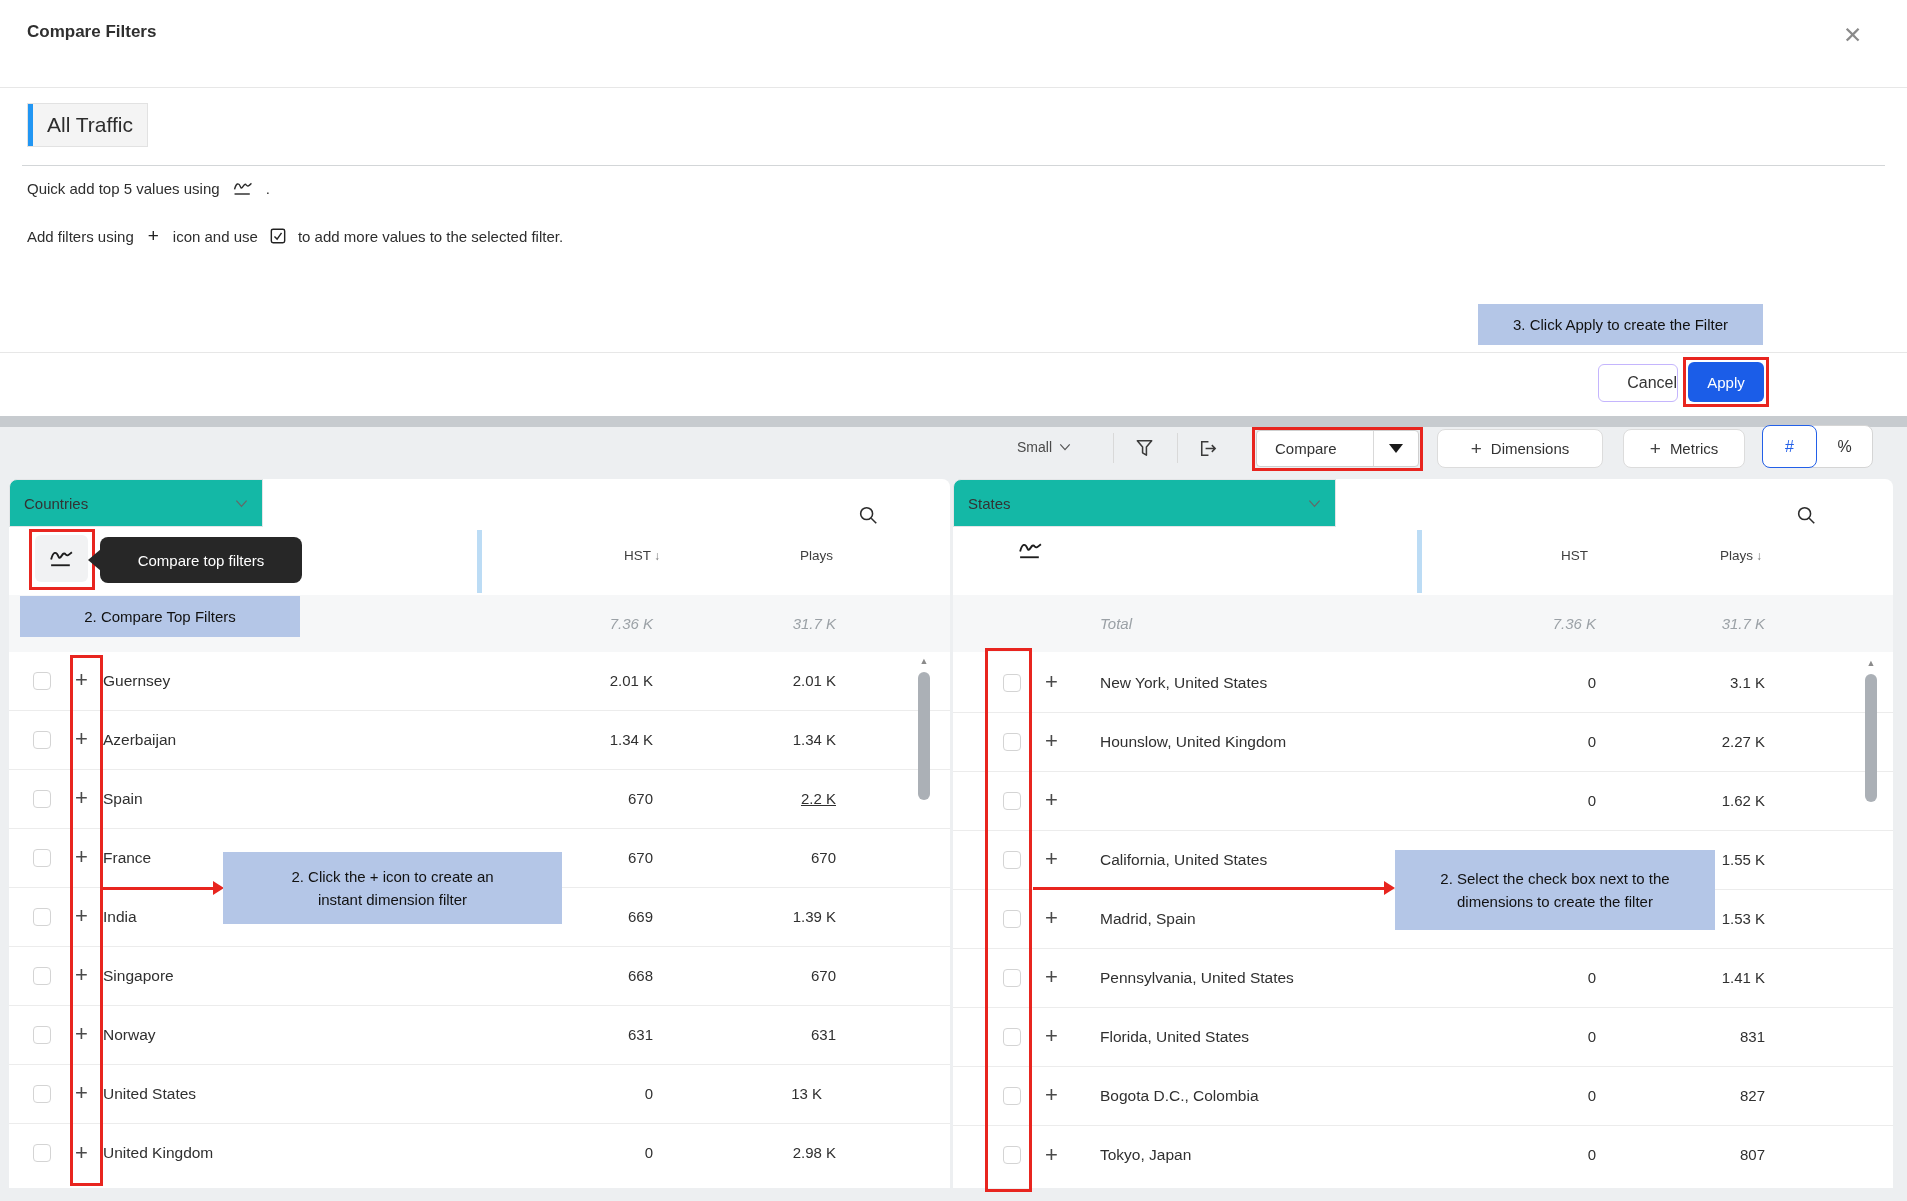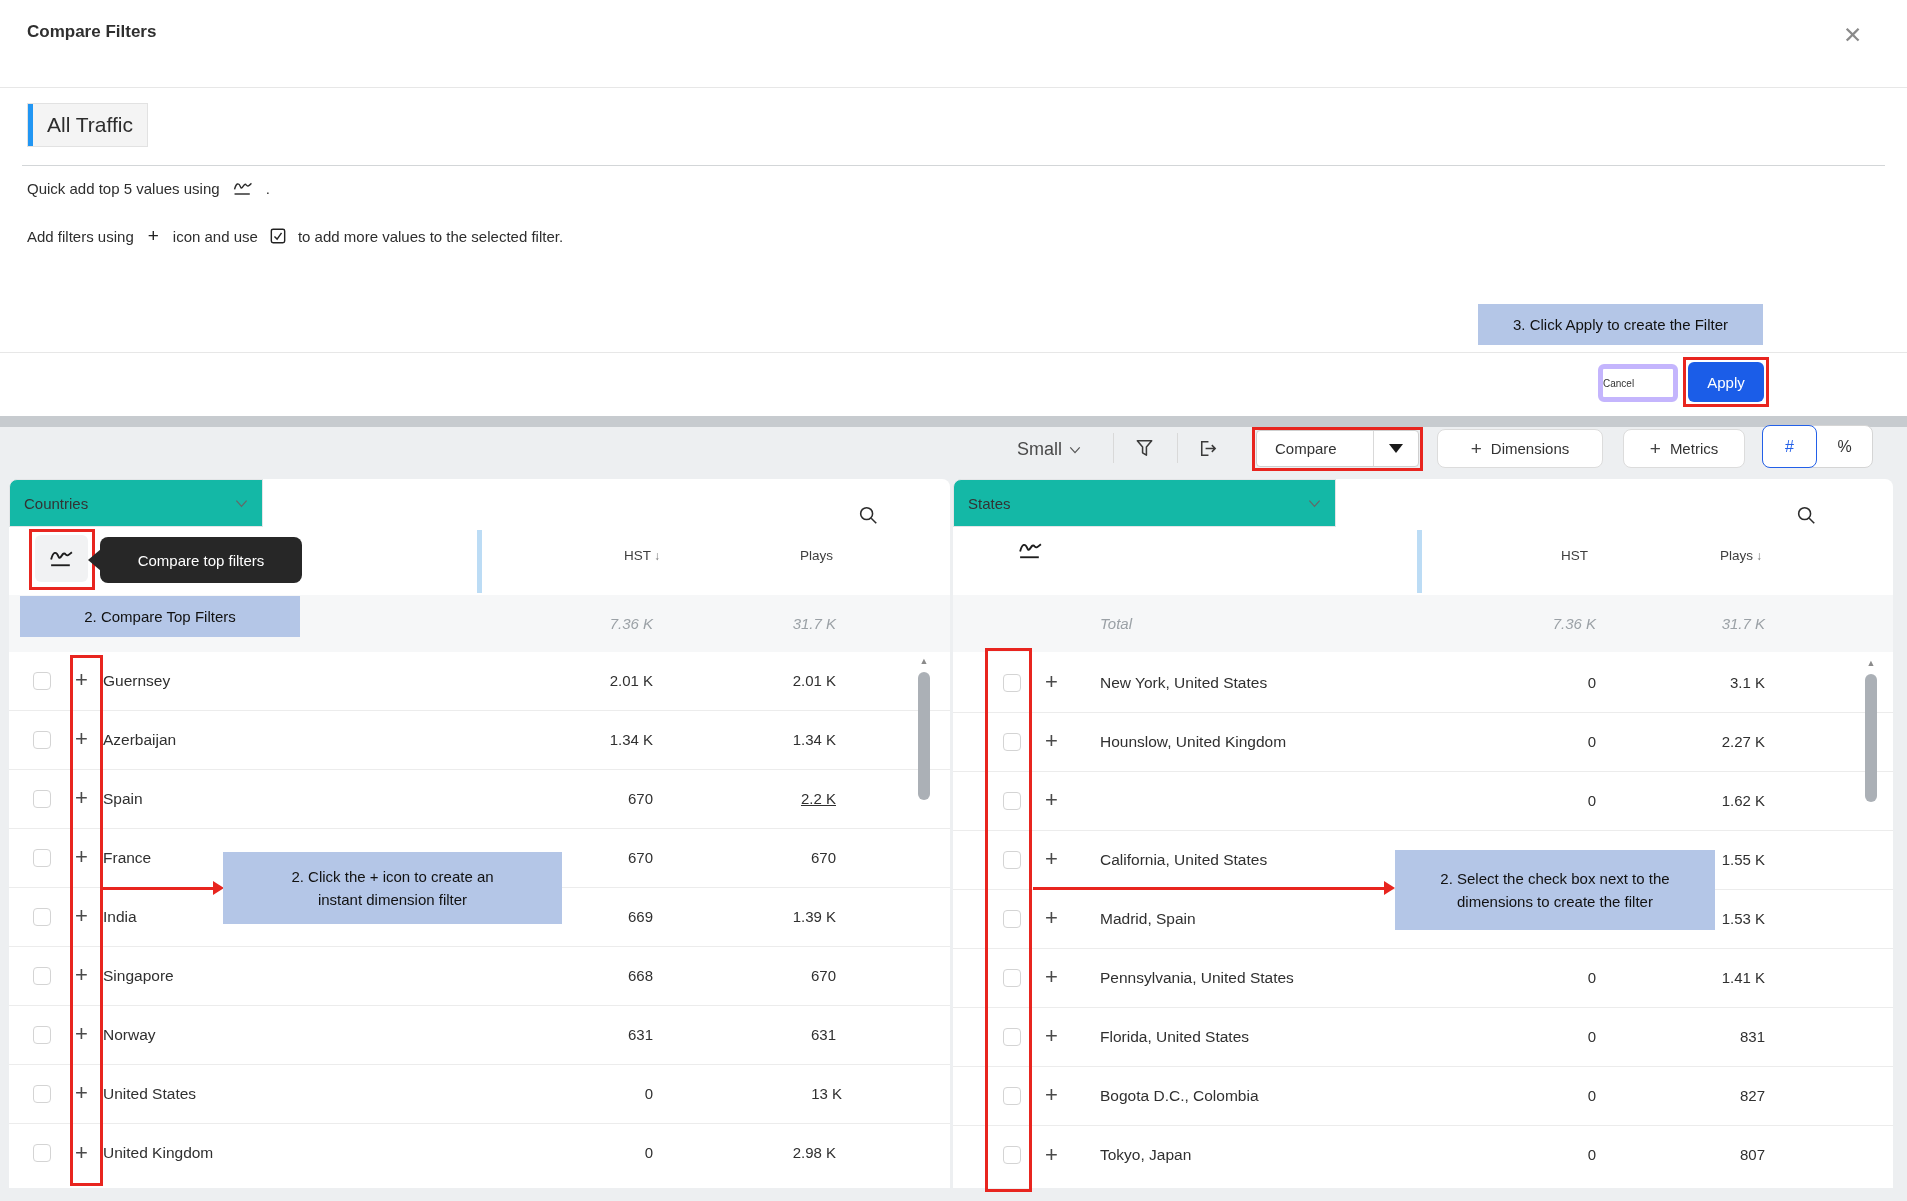--- a/index.html
+++ b/index.html
@@ -34,39 +34,39 @@
          flex-direction:column; align-items:center; justify-content:center;
          text-align:center; z-index:7; line-height:1.55;}
   .ann-step3 { left:1478px; top:304px; width:285px; height:41px; }
   .ann-step1 { left:1346px; top:480px; width:219px; height:50px; }
   .ann-step2top { left:20px; top:596px; width:280px; height:41px; }
   .ann-left2 { left:223px; top:852px; width:339px; height:72px; }
   .ann-right2 { left:1395px; top:850px; width:320px; height:80px; }
 
   
   .btn-cancel { left:1598px; top:364px; width:80px; height:38px; background:#fff;
-    border:5px solid #c4b5fd; border-radius:6px; font-size:10px; color:#333;
-    display:flex; align-items:center; justify-content:flex-start; cursor:pointer;}
+    border:1px solid #c4b5fd; border-radius:6px; font-size:16px; color:#333;
+    display:flex; align-items:center; justify-content:flex-end; cursor:pointer;}
   .btn-apply { left:1688px; top:362px; width:76px; height:40px; background:#1b5de8;
     border:none; border-radius:6px; font-size:15px; color:#fff;
     display:flex; align-items:center; justify-content:center; cursor:pointer;}
   .redbox { border:3px solid #e8251f; z-index:6; pointer-events:none; background:transparent;}
   .rb-apply { left:1683px; top:357px; width:86px; height:50px; }
   .rb-compare { left:1252px; top:427px; width:171px; height:44px; }
   .rb-spark { left:29px; top:529px; width:66px; height:61px; }
   .rb-pluscol { left:70px; top:655px; width:33px; height:531px; }
   .rb-cbcol { left:985px; top:648px; width:47px; height:544px; }
 
   
   .band { left:0; top:416px; width:1907px; height:11px; background:#c7cbcf; }
   .graybg { left:0; top:427px; width:1907px; height:774px; background:#edeff1; }
 
   
   .tb-small { left:1017px; top:439px; display:flex; align-items:center; gap:7px;
-    font-size:18px; color:#4a4a4a; cursor:pointer;}
+    font-size:14px; color:#4a4a4a; cursor:pointer;}
   .tb-div { width:1px; height:30px; background:#d9d9d9; top:433px; }
   .tb-icon { top:437px; cursor:pointer; }
   .btn-compare { left:1256px; top:430px; width:163px; height:37px; background:#fff;
     border:1px solid #cfcfcf; border-radius:4px; display:flex; align-items:center; cursor:pointer;}
   .btn-compare .lbl { font-size:15px; color:#333; padding-left:18px; flex:1;}
   .btn-compare .sep { width:1px; height:100%; background:#d9d9d9; }
   .btn-compare .caretzone { width:44px; display:flex; align-items:center; justify-content:center;}
   .caret-down { width:0; height:0; border-left:7px solid transparent;
     border-right:7px solid transparent; border-top:9px solid #1a1a1a; }
   .pillbtn { background:#fff; border:1px solid #dcdcdc; border-radius:8px; height:39px;
@@ -309,21 +309,21 @@
           <span class="plus" style="left: 66px;">+</span>
           <span class="rname" style="left: 94px;">Norway</span>
           <span class="rval" style="right: 297px;">631</span>
           <span class="rval" style="right: 114px;">631</span>
         </div>
         <div class="trow">
           <span class="cb" style="left: 24px;"></span>
           <span class="plus" style="left: 66px;">+</span>
           <span class="rname" style="left: 94px;">United States</span>
           <span class="rval" style="right: 297px;">0</span>
-          <span class="rval" style="right: 108px;">13 K</span>
+          <span class="rval" style="right: 128px;">13 K</span>
         </div>
         <div class="trow">
           <span class="cb" style="left: 24px;"></span>
           <span class="plus" style="left: 66px;">+</span>
           <span class="rname" style="left: 94px;">United Kingdom</span>
           <span class="rval" style="right: 297px;">0</span>
           <span class="rval" style="right: 114px;">2.98 K</span>
         </div>
       </div>
     <div class="sbar" style="left:908px; top:175px; height:528px;">

